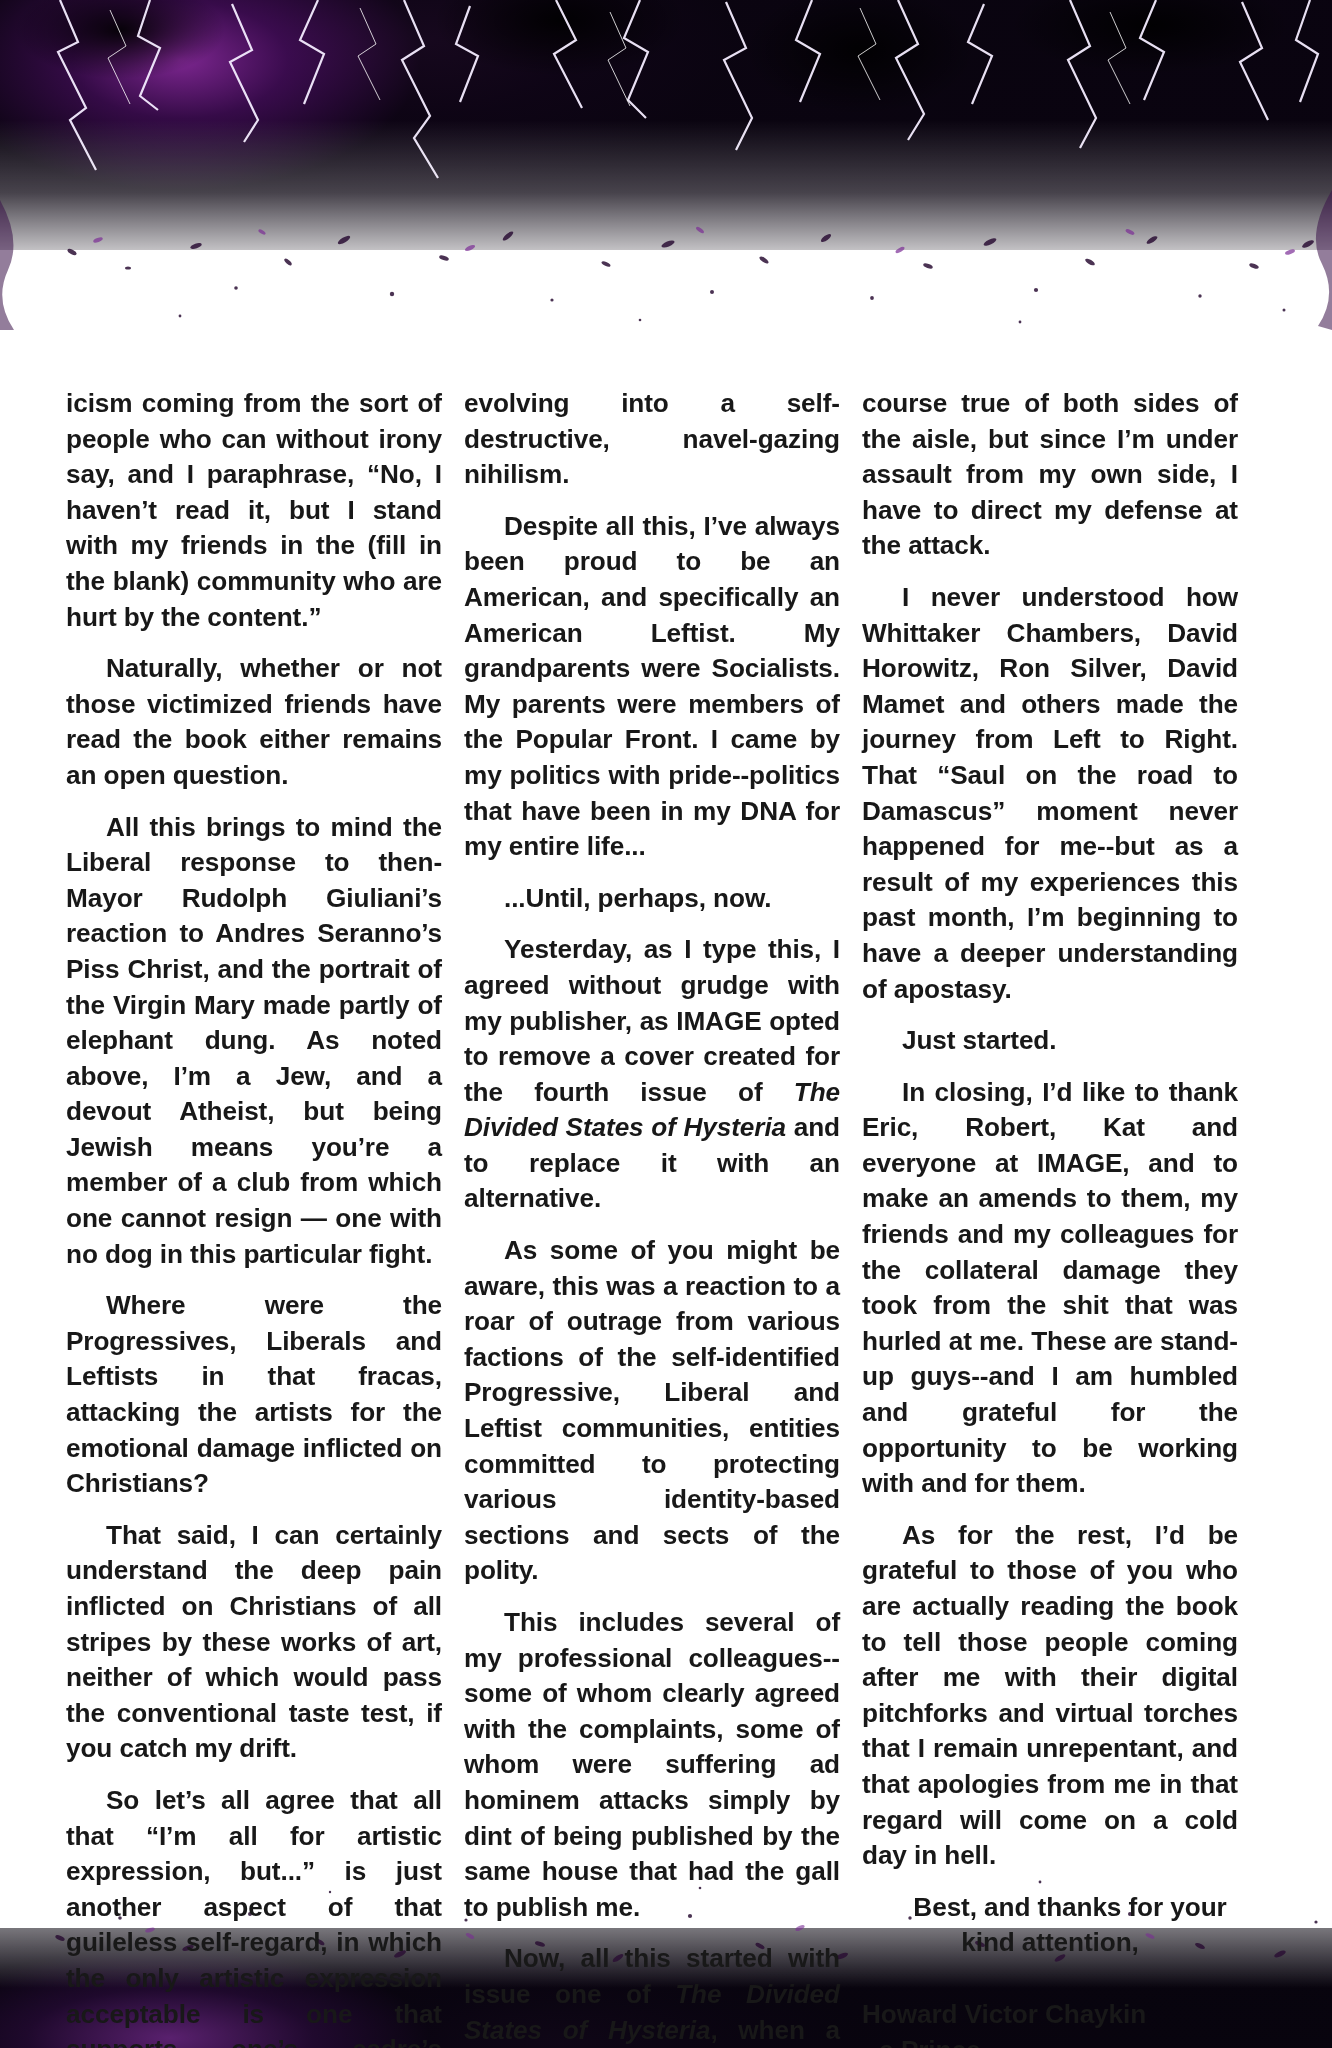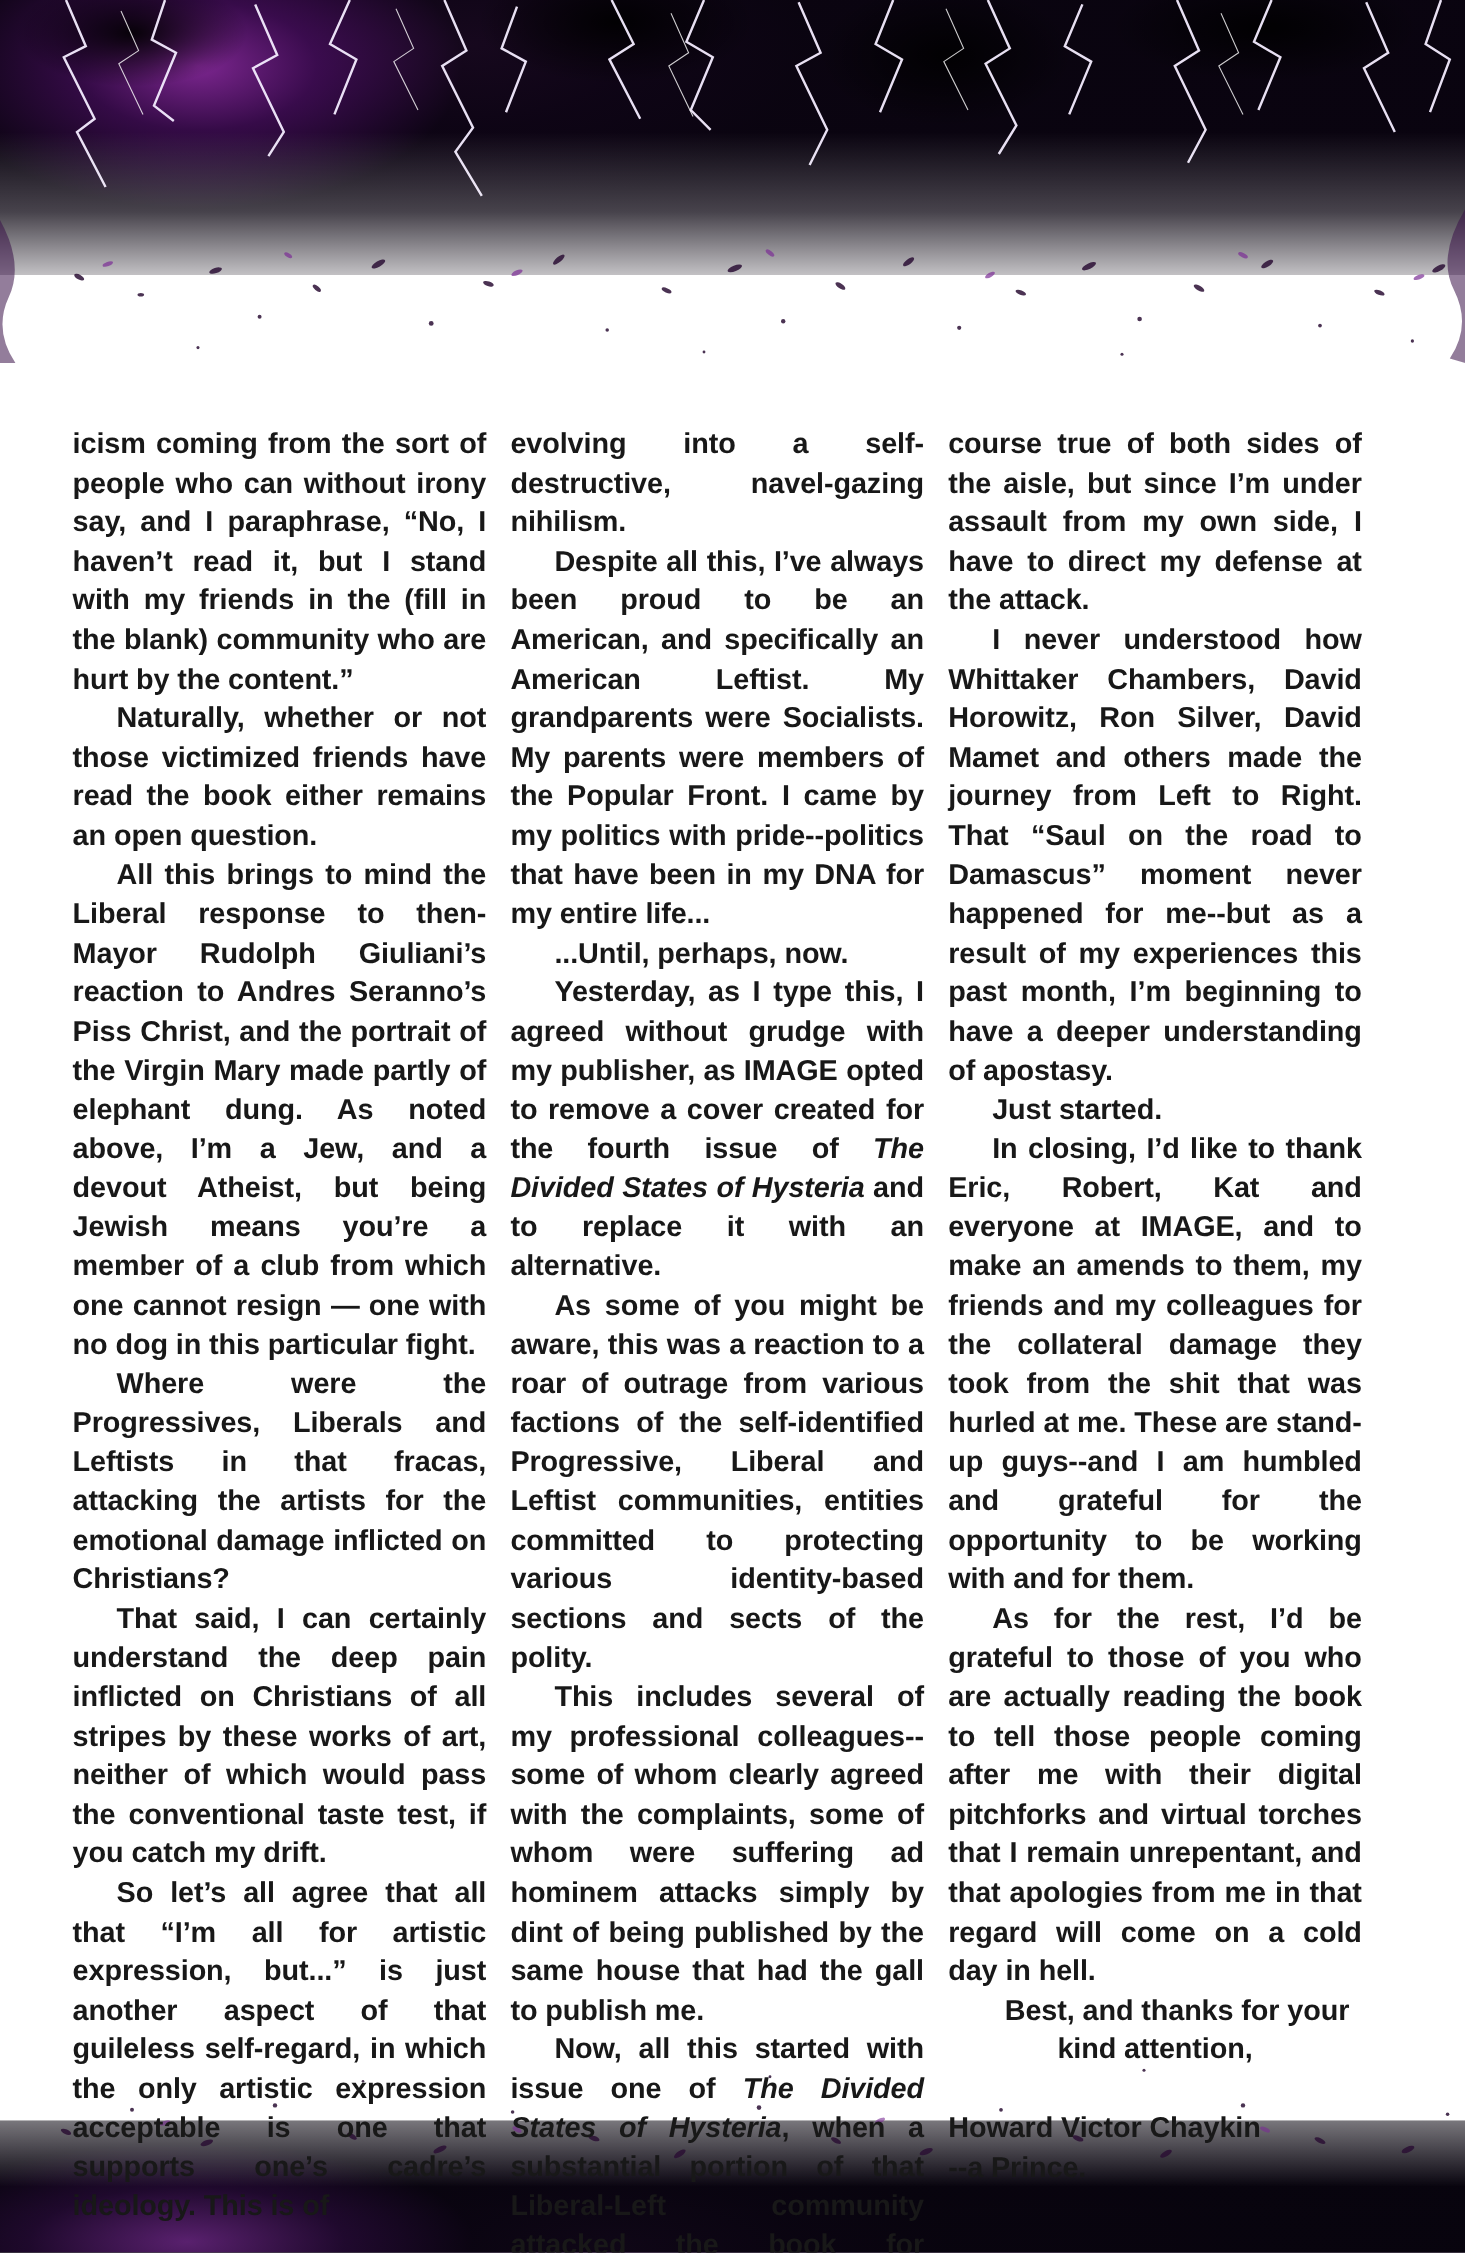--- a/index.html
+++ b/index.html
@@ -96,21 +96,21 @@
     color:#181818;
     text-align:justify;
     text-justify:inter-word;
     font-weight:600;
     letter-spacing:-0.1px;
   }
   #col1{left:66px;}
   #col2{left:464px;}
   #col3{left:862px;}
   .col p{margin:0;}
-  .col p.ind{text-indent:40px;}
+  .col p.ind{text-indent:40px;margin-top:16px;}
   .col p.last-left{text-align:center;}
   .ital{font-style:italic;}
   .sig{
     margin-top:36px;
     text-align:left;
     font-weight:600;
   }
   .sig div{white-space:nowrap;}
 </style>
 </head>

